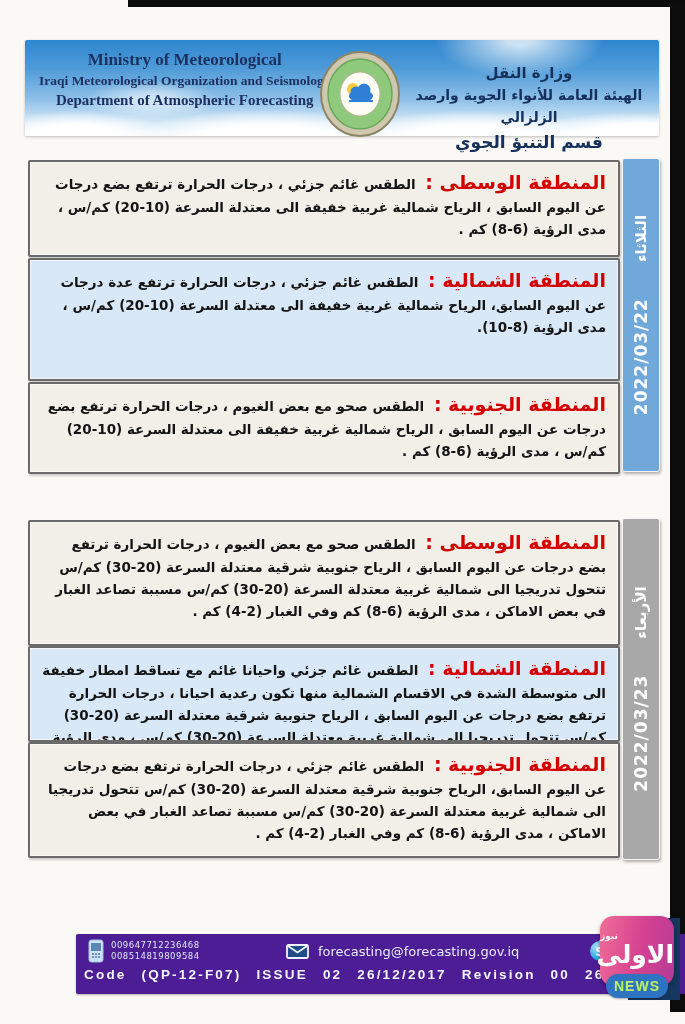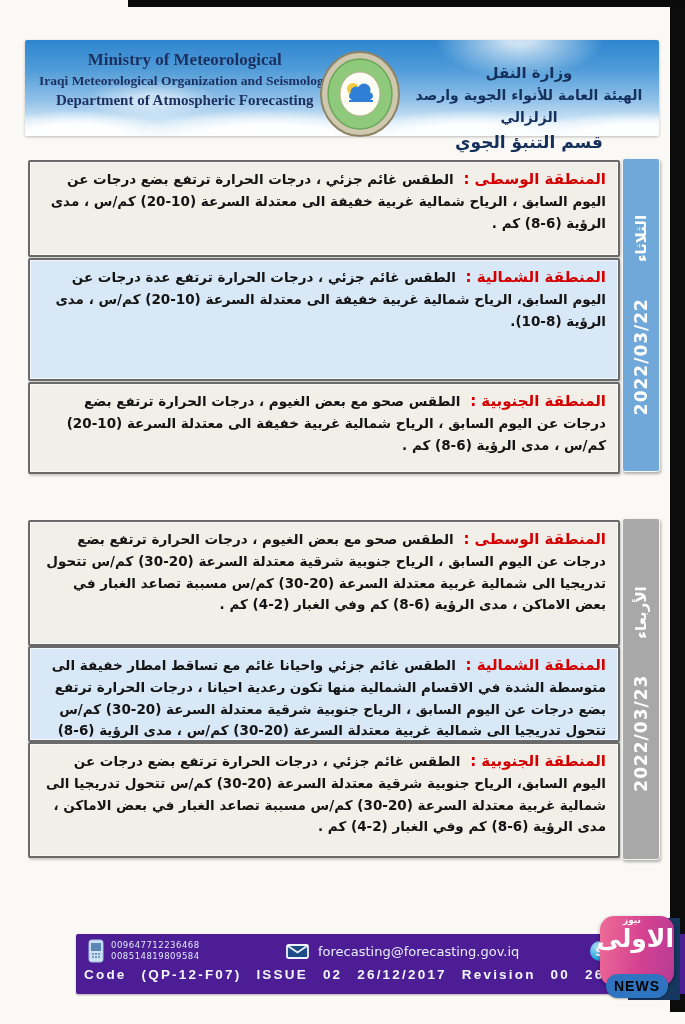--- a/index.html
+++ b/index.html
@@ -32,21 +32,21 @@
   .ar3{font-size:17px;line-height:1.6;}
   .logo{position:absolute;left:295px;top:11px;width:80px;height:86px;}
 
   
   .region-box{position:absolute;left:28px;width:588px;border:2px solid #6a6a6a;border-radius:2px;
     box-shadow:1px 2px 2px rgba(0,0,0,.18), inset 0 0 0 1px rgba(255,255,255,.6);overflow:hidden;}
   .box-light{background:#f2efe9;}
   .box-blue{background:#d9e8f6;}
   .region-text{margin:0;padding:5px 12px 0 12px;direction:rtl;text-align:right;
     font-size:13.5px;font-weight:bold;line-height:1.6;color:#141414;}
-  .region-title{color:#d40000;font-size:15px;margin-left:5px;}
+  .region-title{color:#d40000;font-size:19px;margin-left:5px;}
 
   
   .day-tab{position:absolute;left:622px;width:36px;border:1px solid #f5f5f5;border-radius:3px;
     display:flex;align-items:center;justify-content:center;box-shadow:1px 2px 3px rgba(0,0,0,.3);}
   .tab-blue{background:#70a8da;}
   .tab-gray{background:#a8a8a8;}
   .tab-rotor{transform:rotate(-90deg);white-space:nowrap;direction:rtl;display:flex;gap:36px;align-items:center;color:#fff;font-weight:bold;}
   .tab-day{font-size:15px;}
   .tab-date{font-size:17px;letter-spacing:1px;}
 
@@ -60,24 +60,24 @@
   .skype{width:20px;height:20px;border-radius:50%;background:radial-gradient(circle at 32% 28%,#aadcf8,#12a0da 70%);
     color:#fff;font-weight:bold;font-size:13px;display:flex;align-items:center;justify-content:center;margin-left:auto;margin-right:88px;}
   .f-code{font-family:"Liberation Sans",sans-serif;font-weight:bold;font-size:13.5px;color:#f2f6fb;
     letter-spacing:2.2px;word-spacing:9px;padding:3px 4px 0 8px;white-space:nowrap;overflow:hidden;}
 
   
   .news-badge{position:absolute;left:600px;top:916px;width:74px;height:86px;z-index:5;}
   .nb-square{position:absolute;left:0;top:0;width:74px;height:70px;border-radius:14px;
     background:linear-gradient(100deg,#ef6d97 0%,#d44191 55%,#b53b96 100%);
     box-shadow:0 2px 4px rgba(0,0,0,.35);color:#fff;direction:rtl;text-align:center;}
-  .nb-small{font-size:9px;font-weight:bold;margin:0 10px 0 0;text-align:center;line-height:1;}
+  .nb-small{font-size:9px;font-weight:bold;margin:16px 10px 0 0;text-align:left;line-height:1;}
   .nb-main{font-size:25px;font-weight:bold;line-height:1.1;letter-spacing:-1px;}
   .nb-banner{position:absolute;left:6px;top:58px;width:62px;height:24px;border-radius:12px;background:#2f74c0;
-    color:#000000;font-weight:bold;font-size:14px;letter-spacing:1px;display:flex;align-items:center;justify-content:center;
+    color:#bef264;font-weight:bold;font-size:14px;letter-spacing:1px;display:flex;align-items:center;justify-content:center;
     font-family:"Liberation Sans",sans-serif;box-shadow:0 1px 2px rgba(0,0,0,.3);}
 </style>
 </head>
 <body>
 
 <div class="page">
 
   <div class="edge-top"></div>
   <div class="edge-right"></div>
 

